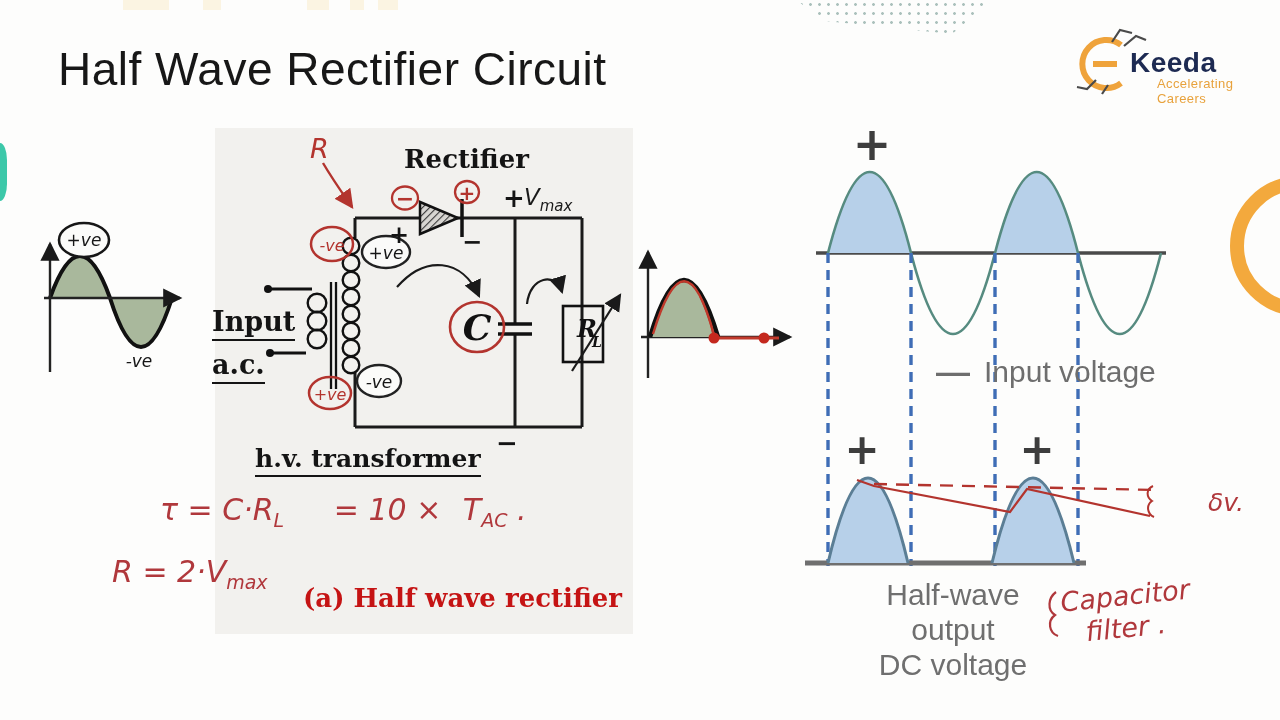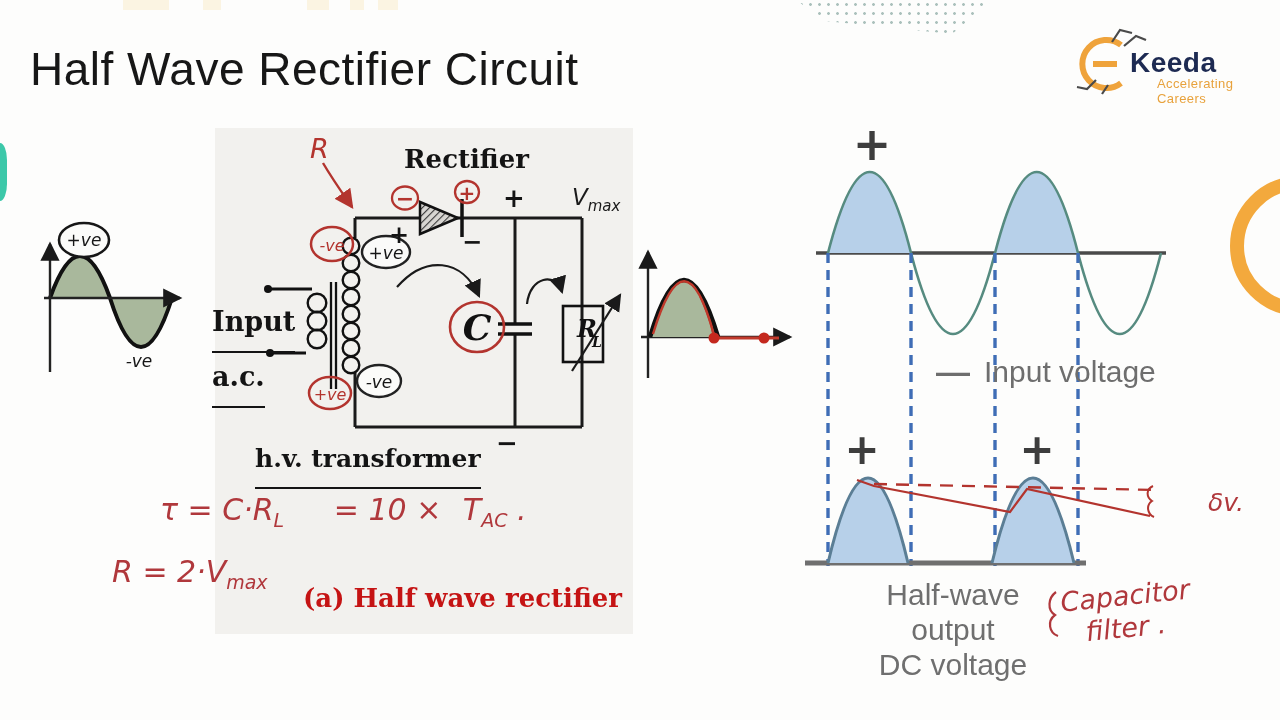--- a/index.html
+++ b/index.html
@@ -10,25 +10,25 @@
   .creambar{position:absolute;top:0;height:10px;background:#fbf4e2;}
   .dots{position:absolute;left:788px;top:0;width:205px;height:34px;
         background-image:radial-gradient(circle,#9cb6b1 1.3px,rgba(0,0,0,0) 1.5px);
         background-size:9px 9px;clip-path:polygon(4% 0,100% 0,80% 100%,18% 62%);opacity:.85;}
   .teal-bump{position:absolute;left:0;top:143px;width:7px;height:58px;background:#3cc8a9;
              border-radius:0 12px 12px 0/0 29px 29px 0;}
   .orange-ring{position:absolute;left:1230px;top:176px;width:140px;height:140px;
                border:14px solid #f3a93d;border-radius:50%;box-sizing:border-box;background:transparent;}
   .scan{position:absolute;left:215px;top:128px;width:418px;height:506px;background:#f2f1ee;}
   
-  .title{left:30px;top:42px;font-size:46px;color:#171717;letter-spacing:.5px;}
+  .title{left:58px;top:42px;font-size:46px;color:#171717;letter-spacing:.5px;}
   .serifb{font-family:"DejaVu Serif","Liberation Serif",serif;font-weight:bold;color:#141414;text-align:right;}
   .hand{font-family:"DejaVu Sans",sans-serif;font-style:italic;}
   .redink{color:#b0383c;}
-  .ul{display:table;border-bottom:2.5px solid #141414;padding-bottom:14px;}
+  .ul{display:table;border-bottom:2.5px solid #141414;padding-bottom:2px;}
   .formula{font-size:30px;color:#b0383c;font-style:italic;font-family:"DejaVu Sans",sans-serif;}
   .formula sub{font-size:19px;}
   .legend{display:flex;gap:14px;font-size:30px;color:#6e6e6e;align-items:center;}
   .legend .dash{font-weight:bold;font-size:34px;}
   .wave-caption{width:290px;text-align:center;color:#6f6f6f;font-size:30px;line-height:35px;}
   .capnote{font-size:27px;line-height:32px;transform:rotate(-6deg);}
   svg.layer{position:absolute;left:0;top:0;pointer-events:none;}
   svg .st{font-family:"DejaVu Sans",sans-serif;}
   svg .sf{font-family:"DejaVu Serif","Liberation Serif",serif;font-weight:bold;}
   svg .it{font-style:italic;}
@@ -217,21 +217,21 @@
 
   <div class="abs serifb" style="left:404px;top:144px;font-size:26px;">Rectifier</div>
 
   <div class="abs" style="left:212px;top:306px;">
     <div class="serifb ul" style="font-size:27px;">Input</div>
     <div class="serifb ul" style="font-size:27px;margin-top:8px;">a.c.</div>
   </div>
 
   <div class="abs serifb ul" style="left:255px;top:444px;font-size:25px;">h.v. transformer</div>
 
-  <div class="abs hand" style="left:572px;top:184px;font-size:23px;color:#1a1a1a;">
+  <div class="abs hand" style="left:524px;top:184px;font-size:23px;color:#1a1a1a;">
     <span>V</span><sub style="font-size:15px;">max</sub>
   </div>
 
   <div class="abs formula" style="left:128px;top:492px;margin-left:32px;">
     <span>τ = C·R</span><sub>L</sub>
     <span style="margin-left:40px;">= 10 ×</span>
     <span style="margin-left:12px;">T</span><sub>AC</sub>
     <span>.</span>
   </div>
 

